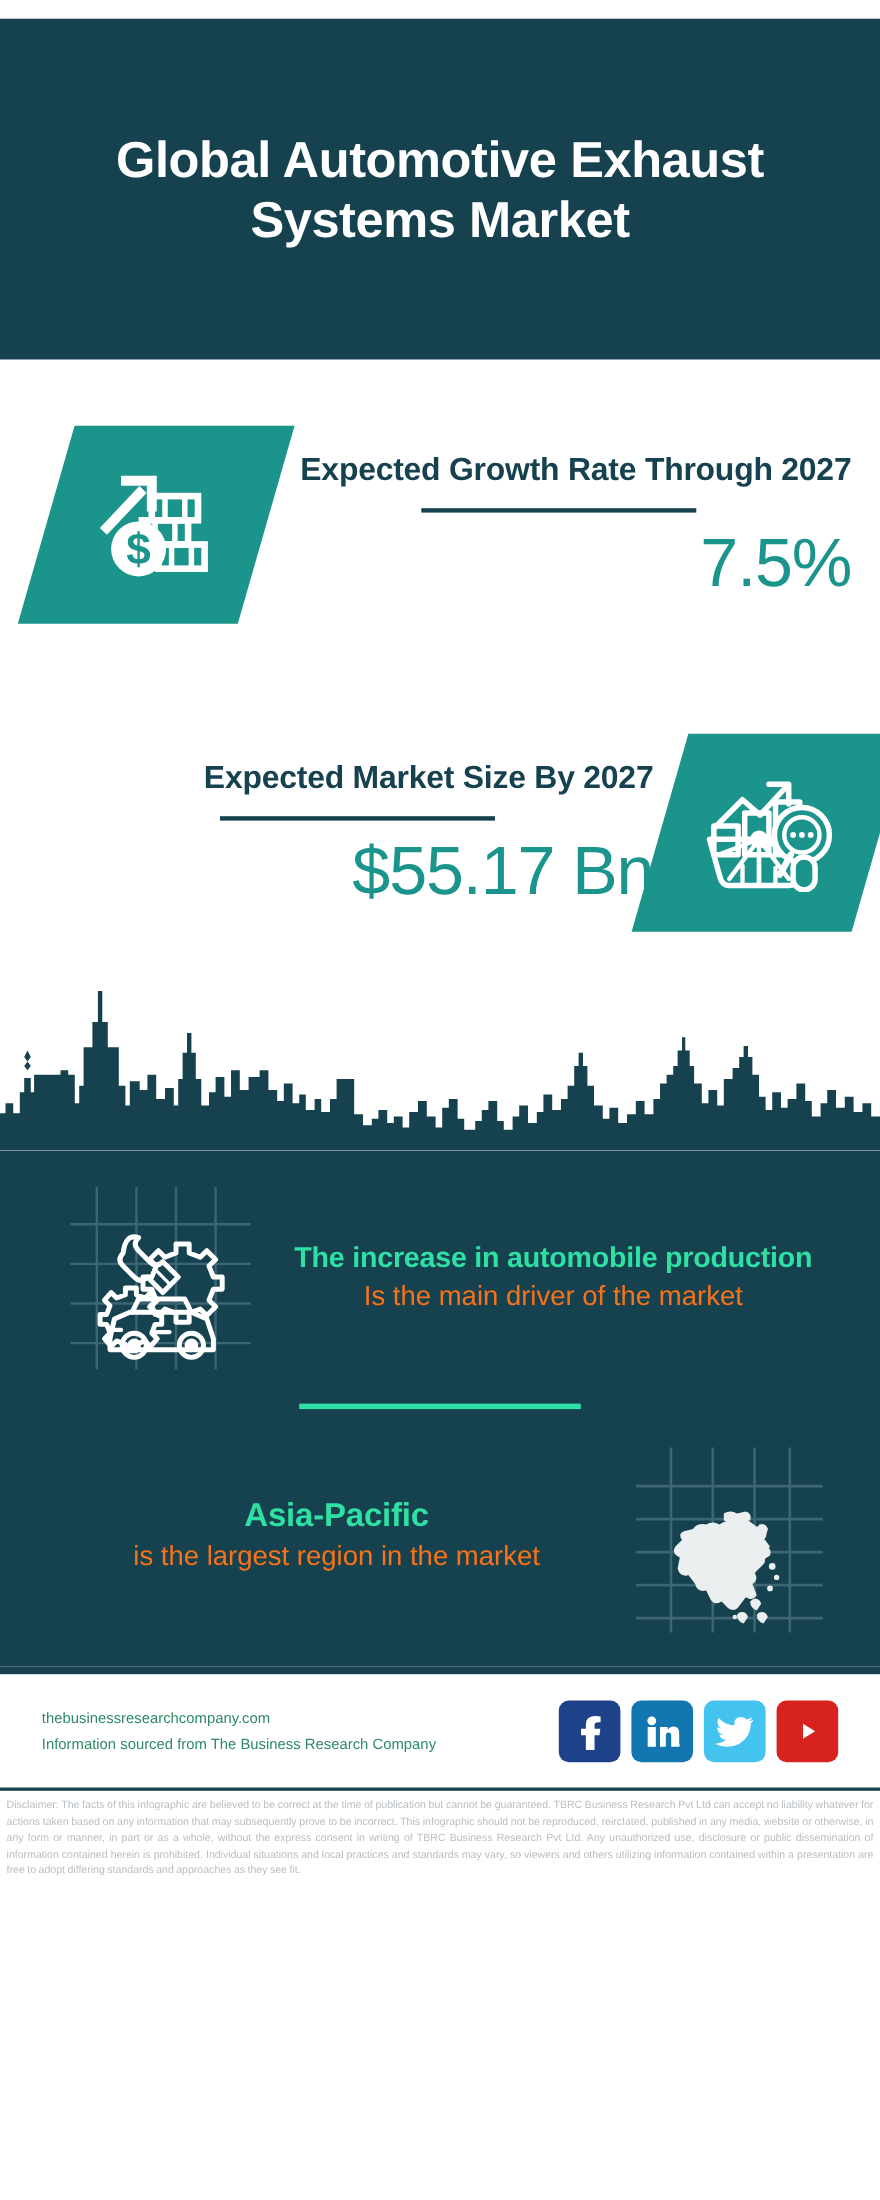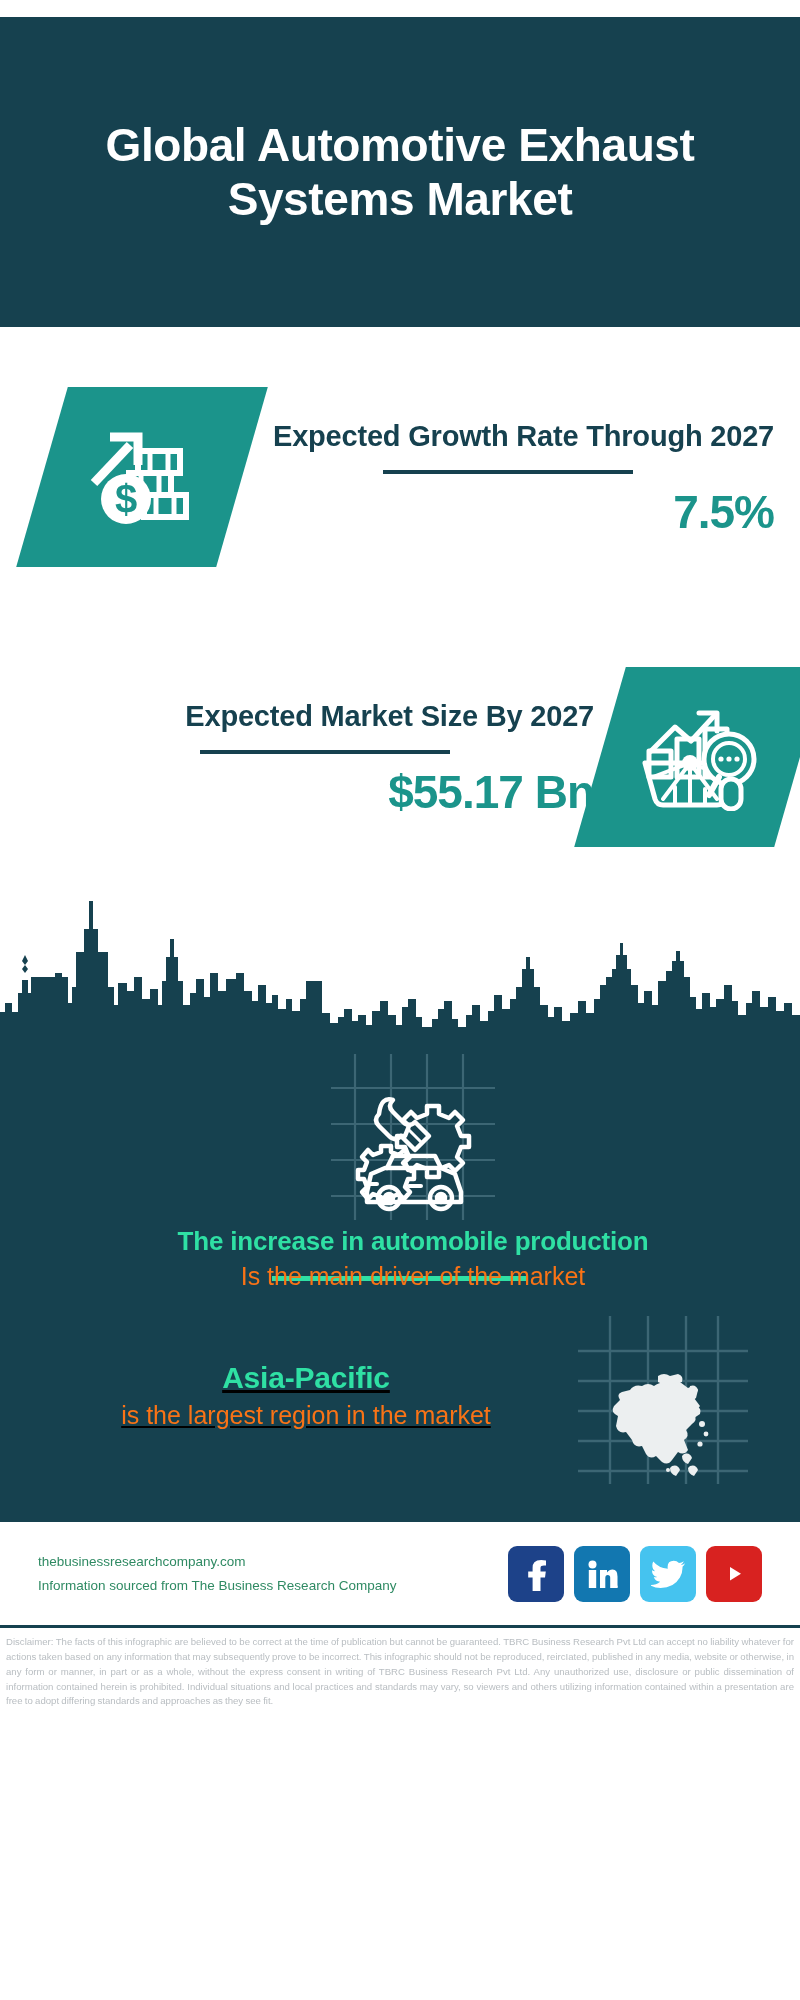--- a/index.html
+++ b/index.html
@@ -56,22 +56,22 @@
     line-height:1.28;
     letter-spacing:-0.2px;
   }
   .stat-rule {
     width:250px; height:4px;
     background:#16414f;
     margin:15px auto 14px auto;
   }
   .stat-value {
     color:#1b948b;
-    font-size:46px;
-    font-weight:bold;
+    font-size:62px;
+    font-weight:normal;
     letter-spacing:-1px;
     line-height:1.05;
   }
 
   .growth-text { padding-right:26px; }
   .size-text   { padding-right:6px; }
 
   
   .skyline-wrap {
     width:800px; height:165px;
@@ -82,22 +82,22 @@
 
   
   .dark-zone {
     width:800px;
     background:#16414f;
     position:relative;
     padding-bottom:4px;
   }
 
   .fact-row { display:flex; align-items:center; width:800px; }
-  .row-driver { height:230px; padding:0 30px 0 56px;flex-direction:column; }
-  .row-region { height:230px; padding:0 48px 0 40px;text-decoration:underline; }
+  .row-driver { height:230px; padding:0 30px 0 56px; }
+  .row-region { height:230px; padding:0 48px 0 40px; }
 
   .fact-icon { flex:0 0 auto; width:180px; height:180px; position:relative; }
   .fact-copy { flex:1 1 auto; text-align:center; }
 
   .fact-head {
     color:#2fe0a4;
     font-size:26px;
     font-weight:bold;
     line-height:1.22;
     letter-spacing:-0.2px;

